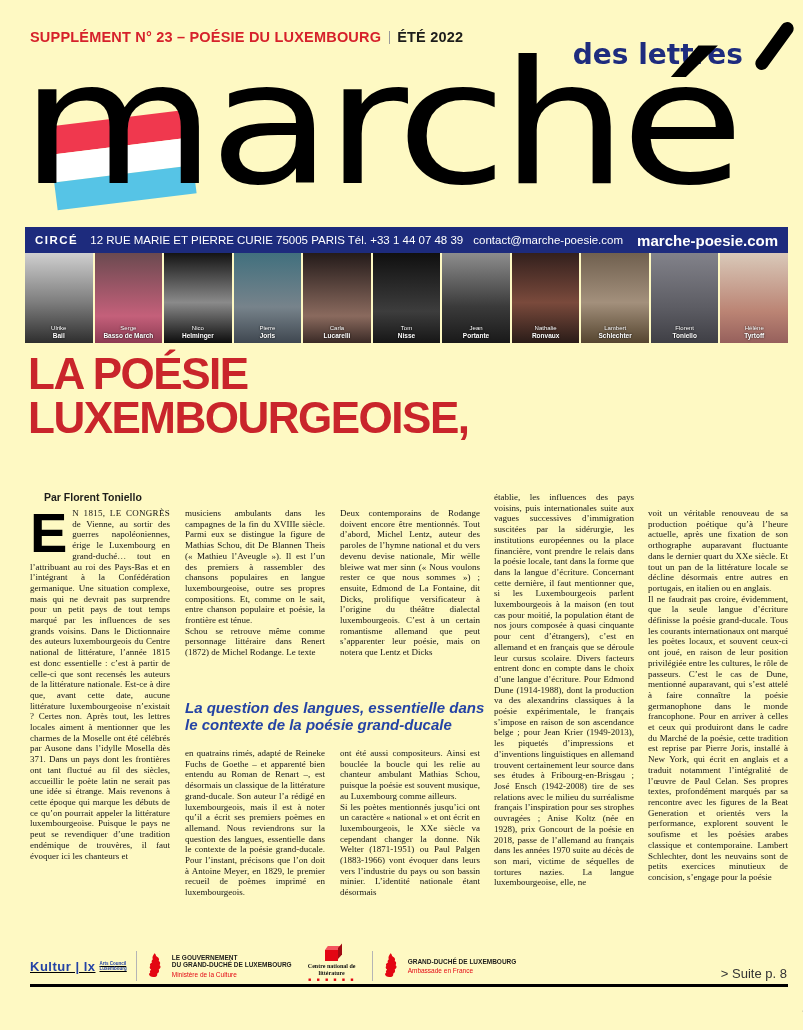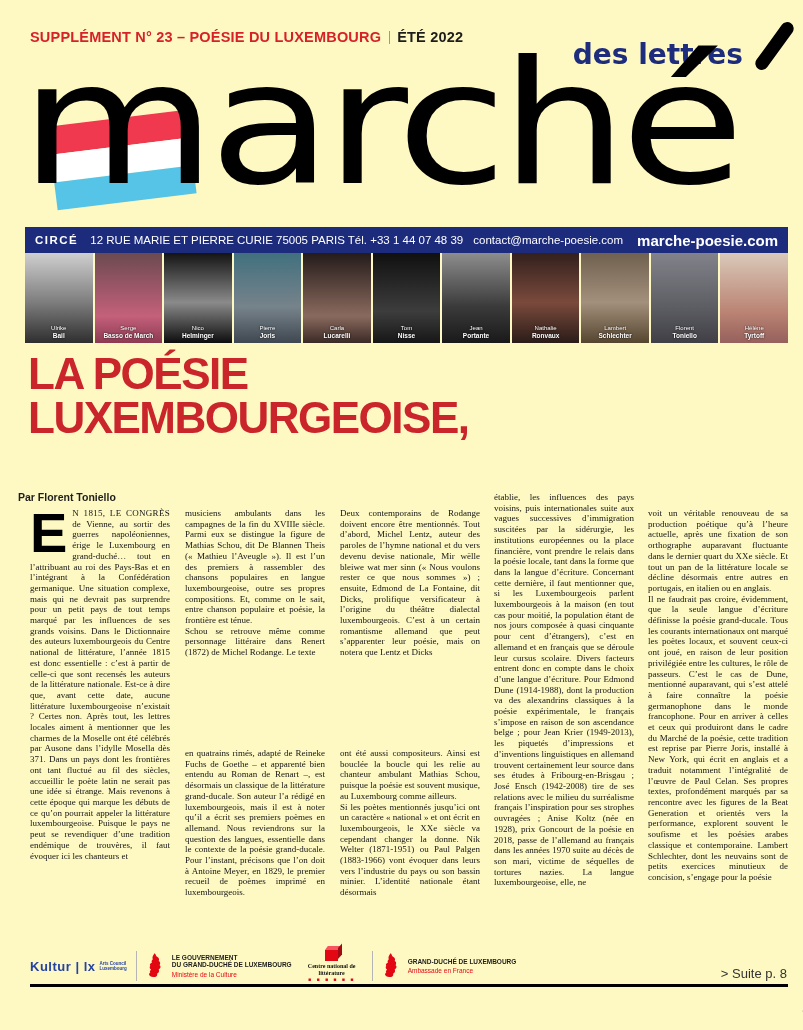--- a/index.html
+++ b/index.html
@@ -50,21 +50,21 @@
   .p7{background:linear-gradient(#8d8d8d,#3a3a3a 60%,#191919);}
   .p8{background:linear-gradient(#33201d,#7a4a3c 55%,#2a1c18);}
   .p9{background:linear-gradient(#70604f,#a3907c 55%,#55452f);}
   .p10{background:linear-gradient(#82828a,#5d5d64 60%,#3f3f45);}
   .p11{background:linear-gradient(#d9c9b9,#bb8474 65%,#96605c);}
 
   
   .headline{position:absolute;left:28px;top:352px;width:505px;font-weight:bold;
             font-size:44px;line-height:44px;letter-spacing:-1.5px;color:#c9252b;}
   .headline .black{color:#1d1d1b;}
-  .byline{position:absolute;left:18px;top:491px;font-size:10.5px;font-weight:bold;color:#1d1d1b;}
+  .byline{position:absolute;left:44px;top:491px;font-size:10.5px;font-weight:bold;color:#1d1d1b;}
 
   .standfirst{position:absolute;left:545px;top:360px;width:252px;font-weight:bold;
               font-size:15.5px;line-height:19px;color:#272d4f;white-space:pre-line;letter-spacing:-.2px;}
 
   
   .col{position:absolute;font-family:"Liberation Serif",serif;font-size:9px;line-height:10.7px;
        text-align:justify;color:#141414;width:140px;overflow:hidden;white-space:pre-line;}
   .c1{left:30px;top:508px;height:442px;}
   .c2t{left:185px;top:508px;height:150px;}
   .c2b{left:185px;top:748px;height:185px;}
@@ -77,21 +77,21 @@
   .opener{letter-spacing:.3px;}
   .subhead{position:absolute;left:185px;top:700px;width:305px;font-weight:bold;font-style:italic;
            font-size:15px;line-height:16.5px;color:#2443a5;}
 
   .suite{position:absolute;right:16px;top:966px;font-size:13px;color:#333;}
 
   
   .footer{position:absolute;left:30px;top:947px;width:505px;height:38px;display:flex;
           align-items:center;gap:9px;}
   .vdiv{width:1px;height:30px;background:#b5b5b5;}
-  .kulturlx{display:flex;align-items:center;gap:4px;}
+  .kulturlx{display:flex;align-items:center;gap:4px;text-decoration:underline;}
   .kulturlx .kl{color:#2443a5;font-weight:bold;font-size:13px;letter-spacing:.5px;}
   .kulturlx .kl-sub{color:#2443a5;font-size:4.5px;line-height:5.5px;font-weight:bold;}
   .lion{width:17px;height:28px;flex:0 0 auto;}
   .gov{font-size:6.5px;line-height:7.5px;font-weight:bold;color:#1d1d1b;}
   .gov .ministry{color:#e30613;font-weight:normal;margin-top:2px;}
   .cnl{text-align:center;width:62px;}
   .cube{width:13px;height:11px;background:#e30613;margin:0 auto 2px auto;position:relative;}
   .cube:before{content:"";position:absolute;left:0;top:-4px;width:13px;height:4px;
                background:#f4555e;transform:skewX(-35deg);transform-origin:left bottom;}
   .cube:after{content:"";position:absolute;right:-4px;top:-2px;width:4px;height:11px;
@@ -177,20 +177,21 @@
   <div class="col c2t">musiciens ambulants dans les campagnes de la fin du XVIIIe siècle. Parmi eux se distingue la figure de Mathias Schou, dit De Blannen Theis (« Mathieu l’Aveugle »). Il est l’un des premiers à rassembler des chansons populaires en langue luxembourgeoise, outre ses propres compositions. Et, comme on le sait, entre chanson populaire et poésie, la frontière est ténue.
 Schou se retrouve même comme personnage littéraire dans Renert (1872) de Michel Rodange. Le texte</div>
   <div class="col c2b">en quatrains rimés, adapté de Reineke Fuchs de Goethe – et apparenté bien entendu au Roman de Renart –, est désormais un classique de la littérature grand-ducale. Son auteur l’a rédigé en luxembourgeois, mais il est à noter qu’il a écrit ses premiers poèmes en allemand. Nous reviendrons sur la question des langues, essentielle dans le contexte de la poésie grand-ducale. Pour l’instant, précisons que l’on doit à Antoine Meyer, en 1829, le premier recueil de poèmes imprimé en luxembourgeois.</div>
   <div class="col c3t">Deux contemporains de Rodange doivent encore être mentionnés. Tout d’abord, Michel Lentz, auteur des paroles de l’hymne national et du vers devenu devise nationale, Mir wëlle bleiwe wat mer sinn (« Nous voulons rester ce que nous sommes ») ; ensuite, Edmond de La Fontaine, dit Dicks, prolifique versificateur à l’origine du théâtre dialectal luxembourgeois. C’est à un certain romantisme allemand que peut s’apparenter leur poésie, mais on notera que Lentz et Dicks</div>
   <div class="col c3b">ont été aussi compositeurs. Ainsi est bouclée la boucle qui les relie au chanteur ambulant Mathias Schou, puisque la poésie est souvent musique, au Luxembourg comme ailleurs.
 Si les poètes mentionnés jusqu’ici ont un caractère « national » et ont écrit en luxembourgeois, le XXe siècle va cependant changer la donne. Nik Welter (1871-1951) ou Paul Palgen (1883-1966) vont évoquer dans leurs vers l’industrie du pays ou son bassin minier. L’identité nationale étant désormais</div>
   <div class="col c4">établie, les influences des pays voisins, puis internationales suite aux vagues successives d’immigration suscitées par la sidérurgie, les institutions européennes ou la place financière, vont prendre le relais dans la poésie locale, tant dans la forme que dans la langue d’écriture. Concernant cette dernière, il faut mentionner que, si les Luxembourgeois parlent luxembourgeois à la maison (en tout cas pour moitié, la population étant de nos jours composée à quasi cinquante pour cent d’étrangers), c’est en allemand et en français que se déroule leur cursus scolaire. Divers facteurs entrent donc en compte dans le choix d’une langue d’écriture. Pour Edmond Dune (1914-1988), dont la production va des alexandrins classiques à la poésie expérimentale, le français s’impose en raison de son ascendance belge ; pour Jean Krier (1949-2013), les piquetés d’impressions et d’inventions linguistiques en allemand trouvent certainement leur source dans ses études à Fribourg-en-Brisgau ; José Ensch (1942-2008) tire de ses relations avec le milieu du surréalisme français l’inspiration pour ses strophes ouvragées ; Anise Koltz (née en 1928), prix Goncourt de la poésie en 2018, passe de l’allemand au français dans les années 1970 suite au décès de son mari, victime de séquelles de tortures nazies. La langue luxembourgeoise, elle, ne</div>
   <div class="col c5">voit un véritable renouveau de sa production poétique qu’à l’heure actuelle, après une fixation de son orthographe auparavant fluctuante dans le dernier quart du XXe siècle. Et tout un pan de la littérature locale se décline désormais entre autres en portugais, en italien ou en anglais.
 Il ne faudrait pas croire, évidemment, que la seule langue d’écriture définisse la poésie grand-ducale. Tous les courants internationaux ont marqué les poètes locaux, et souvent ceux-ci ont joué, en raison de leur position privilégiée entre les cultures, le rôle de passeurs. C’est le cas de Dune, mentionné auparavant, qui s’est attelé à faire connaître la poésie germanophone dans le monde francophone. Pour en arriver à celles et ceux qui produiront dans le cadre du Marché de la poésie, cette tradition est reprise par Pierre Joris, installé à New York, qui écrit en anglais et a traduit notamment l’intégralité de l’œuvre de Paul Celan. Ses propres textes, profondément marqués par sa rencontre avec les figures de la Beat Generation et orientés vers la performance, explorent souvent le soufisme et les poésies arabes classique et contemporaine. Lambert Schlechter, dont les neuvains sont de petits exercices minutieux de concision, s’engage pour la poésie</div>
 
+  <div class="subhead">La question des langues, essentielle dans le contexte de la poésie grand-ducale</div>
 
   <div class="suite">&gt; Suite p. 8</div>
 
   <div class="footer">
     <div class="kulturlx">
       <span class="kl">Kultur | lx</span>
       <span class="kl-sub">
         <span>Arts Council</span><br>
         <span>Luxembourg</span>
       </span>

